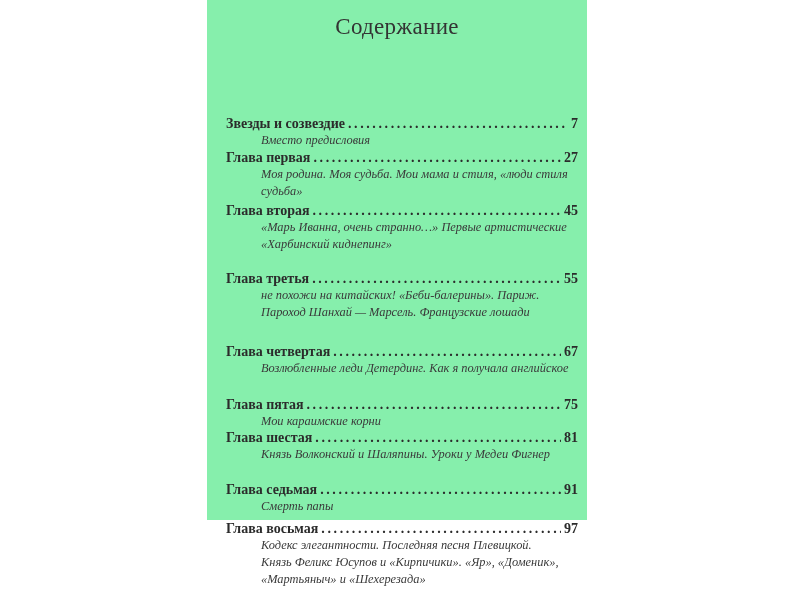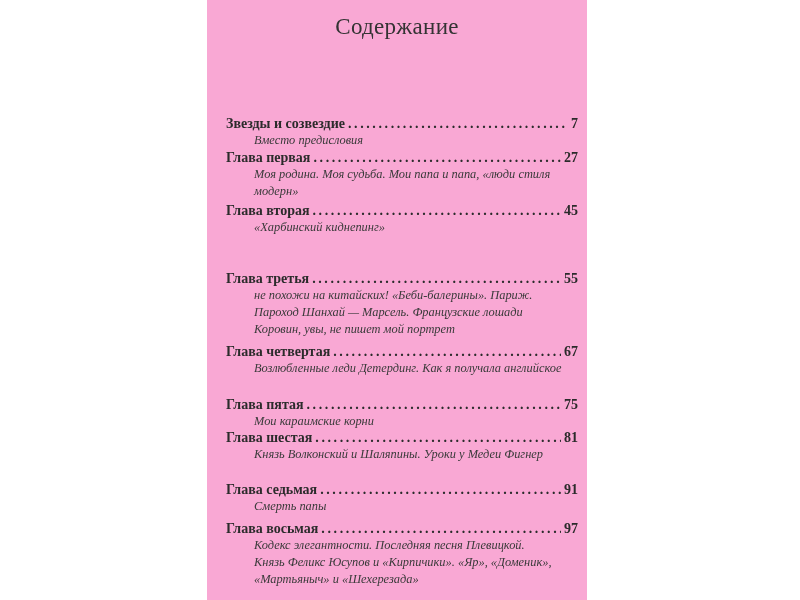--- a/index.html
+++ b/index.html
@@ -5,22 +5,22 @@
   html, body { margin: 0; padding: 0; }
   body {
     width: 800px; height: 600px; overflow: hidden;
     background: #ffffff;
     position: relative;
     font-family: "DejaVu Serif", "Liberation Serif", serif;
     color: #2a2a2a;
   }
   .page {
     position: absolute;
-    left: 207px; top: 0; width: 380px; height: 600px;
-    background: #f9a8d4;
+    left: 207px; top: 0; width: 380px; height: 520px;
+    background: #86efac;
   }
   .title {
     position: absolute; left: 0; right: 0; top: 14px;
     text-align: center;
     font-family: "Liberation Serif", serif;
     font-size: 23px; color: #333;
     letter-spacing: 0.3px;
   }
   .toc { position: absolute; left: 19px; top: 0; width: 352px; }
   .entry { position: absolute; left: 0; width: 352px; }
@@ -30,21 +30,21 @@
     font-weight: bold; font-size: 14px; line-height: 17px;
     color: #2b2b2b;
   }
   .head .label { white-space: nowrap; }
   .head .dots {
     flex: 1; overflow: hidden; white-space: nowrap;
     margin: 0 3px; letter-spacing: 2.6px; font-weight: bold;
   }
   .head .page-num { white-space: nowrap; font-weight: bold; }
   .sub {
-    margin-left: 28px;
+    margin-left: 35px;
     font-family: "Liberation Serif", serif;
     font-style: italic; font-size: 12.4px; line-height: 17px;
     color: #3a3a3a;
     width: 310px;
   }
 </style>
 </head>
 <body>
 
 <div class="page">
@@ -63,46 +63,46 @@
       </div>
     </div>
 
     <div class="entry" style="top:149px">
       <div class="head">
         <span class="label">Глава первая</span>
         <span class="dots">..........................................................................</span>
         <span class="page-num">27</span>
       </div>
       <div class="sub">
-        <div>Моя родина. Моя судьба. Мои папа и папа, «люди стиля</div>
-        <div>модерн»</div>
+        <div>Моя родина. Моя судьба. Мои мама и стиля, «люди стиля</div>
+        <div>судьба»</div>
       </div>
     </div>
 
     <div class="entry" style="top:202px">
       <div class="head">
         <span class="label">Глава вторая</span>
         <span class="dots">..........................................................................</span>
         <span class="page-num">45</span>
       </div>
       <div class="sub">
+        <div>«Марь Иванна, очень странно…» Первые артистические</div>
         <div>«Харбинский киднепинг»</div>
       </div>
     </div>
 
     <div class="entry" style="top:270px">
       <div class="head">
         <span class="label">Глава третья</span>
         <span class="dots">..........................................................................</span>
         <span class="page-num">55</span>
       </div>
       <div class="sub">
         <div>не похожи на китайских! «Беби-балерины». Париж.</div>
         <div>Пароход Шанхай — Марсель. Французские лошади</div>
-        <div>Коровин, увы, не пишет мой портрет</div>
       </div>
     </div>
 
     <div class="entry" style="top:343px">
       <div class="head">
         <span class="label">Глава четвертая</span>
         <span class="dots">..........................................................................</span>
         <span class="page-num">67</span>
       </div>
       <div class="sub">

